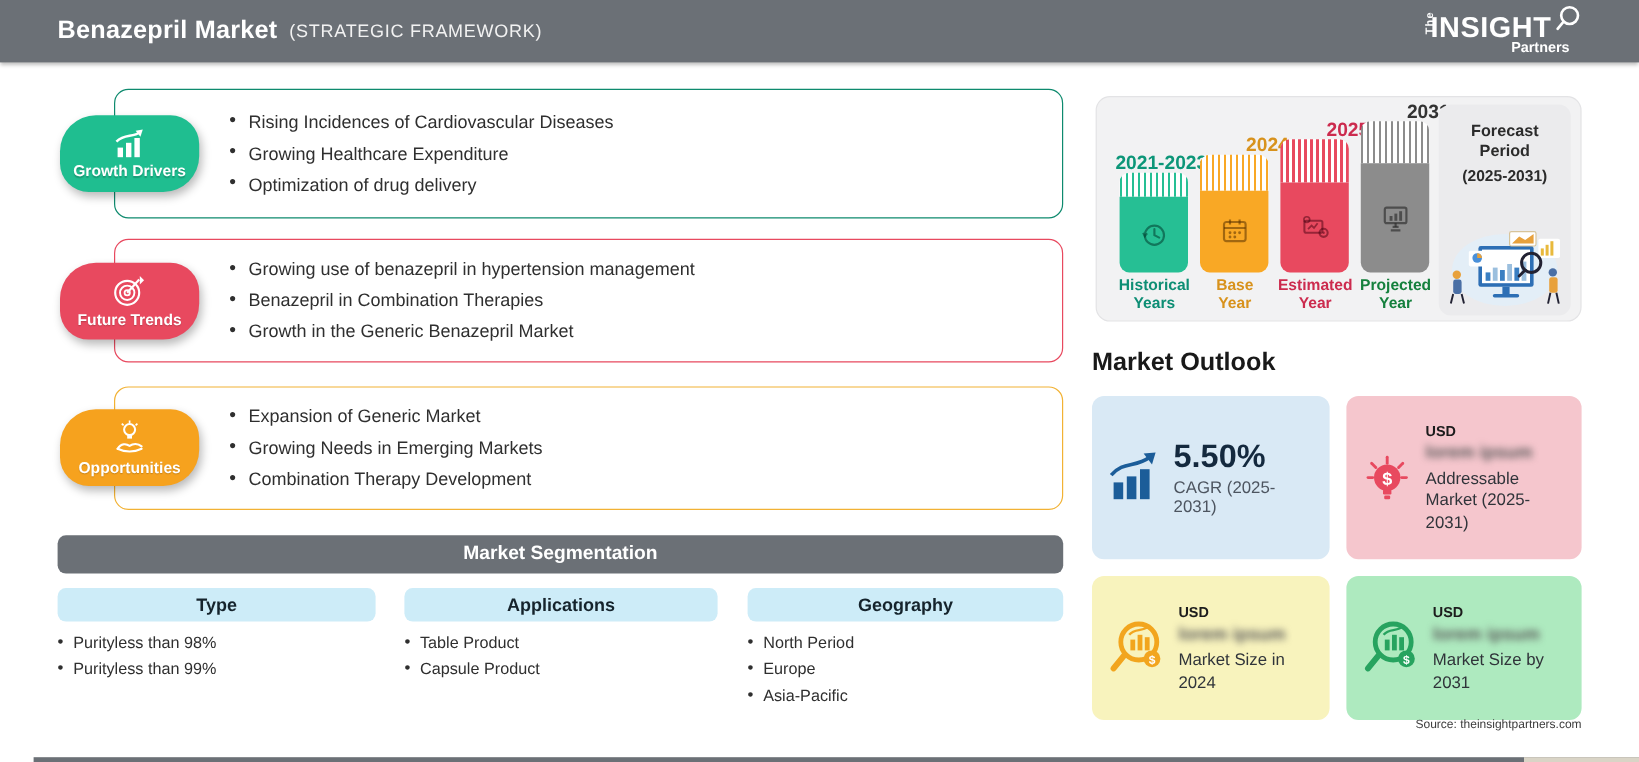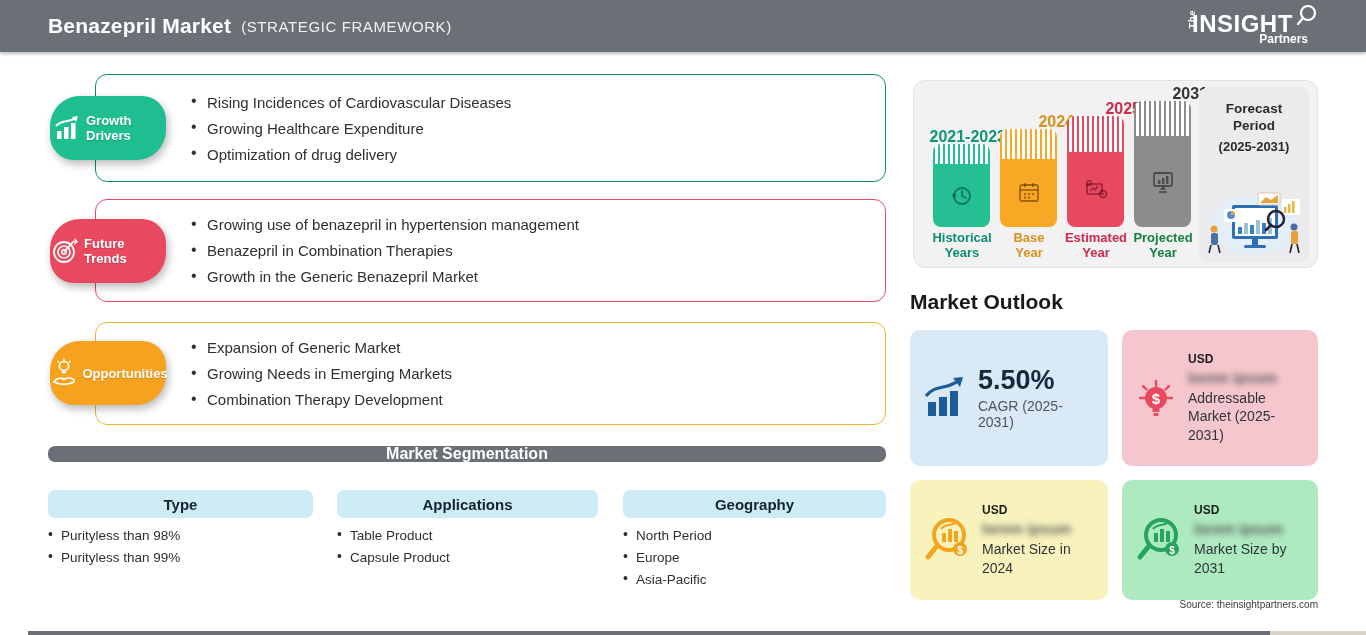--- a/index.html
+++ b/index.html
@@ -37,31 +37,31 @@
   .fw-box ul { list-style:none; }
   .fw-box li { font-size:15px; color:#2f2f2f; padding:4.5px 0 4.5px 16px; position:relative; }
   .fw-box li::before { content:"•"; position:absolute; left:0; top:3px; font-size:16px; color:#2f2f2f; }
   #box-growth   { top:74px;  height:108px; border:1.6px solid #0e8a6e; }
   #box-trends   { top:199px; height:103px; border:1.6px solid #e8495f; }
   #box-opps     { top:322px; height:103px; border:1.6px solid #f2b234; }
 
   .fw-badge {
     position:absolute; left:50px; width:116px; height:64px;
     border-radius:30px 24px 30px 24px;
-    display:flex; flex-direction:row; align-items:center; justify-content:center;
+    display:flex; flex-direction:column; align-items:center; justify-content:center;
     box-shadow:2px 4px 8px rgba(0,0,0,.28); z-index:2; gap:2px;
   }
   .fw-badge .fw-label { color:#fff; font-size:13px; font-weight:bold; text-shadow:0 1px 1px rgba(0,0,0,.2); }
   #badge-growth { top:96px;  background:#1fbe90; }
   #badge-trends { top:219px; background:#e8495f; }
   #badge-opps   { top:341px; background:#f6a21e; }
 
   
   .seg-bar {
-    position:absolute; left:48px; top:446px; width:838px; height:16px;
+    position:absolute; left:48px; top:446px; width:838px; height:32px;
     background:#6b7076; border-radius:7px; display:flex; align-items:center; justify-content:center;
   }
   .seg-bar span { color:#fff; font-size:16px; font-weight:bold; }
   .seg-col-header {
     position:absolute; top:490px; height:28px; background:#cdecf8; border-radius:7px;
     display:flex; align-items:center; justify-content:center;
     font-size:15px; font-weight:bold; color:#15232c;
   }
   #seg-h-type { left:48px; width:265px; }
   #seg-h-apps { left:337px; width:261px; }

